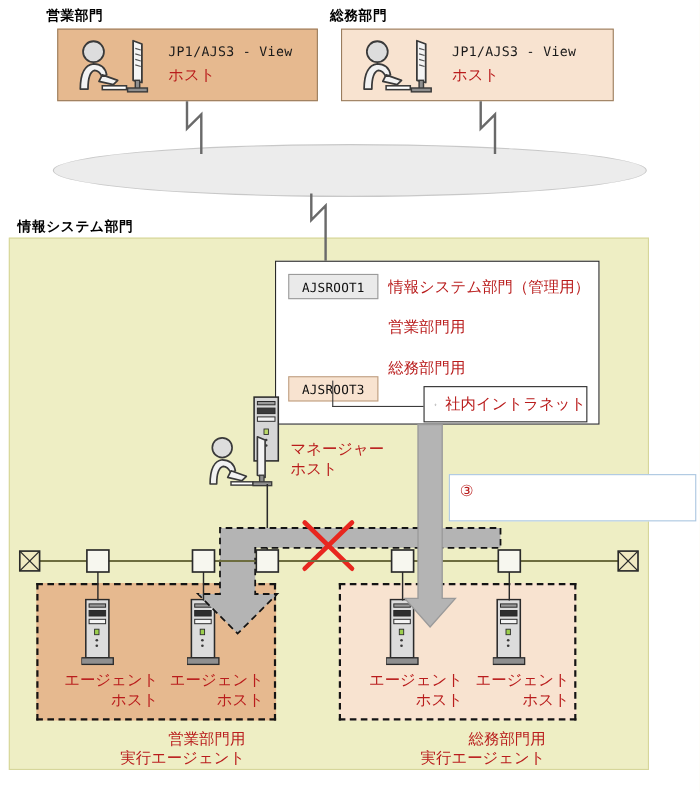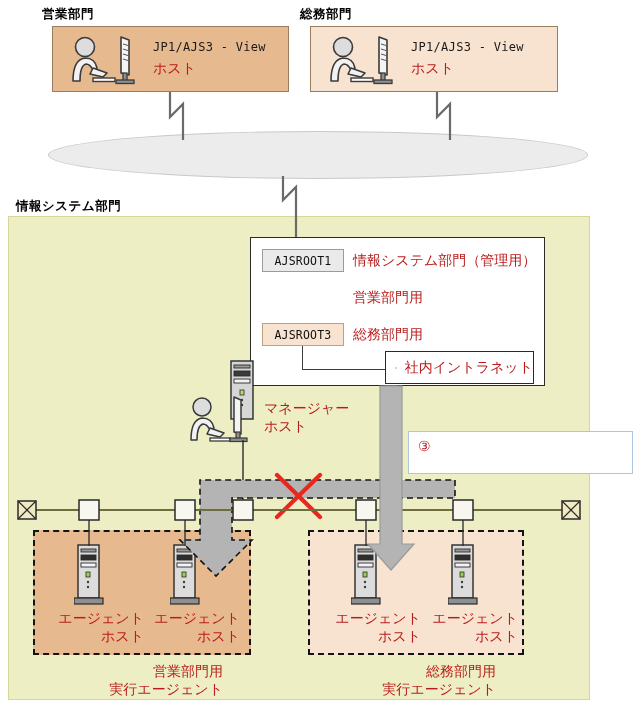--- a/index.html
+++ b/index.html
@@ -83,21 +83,21 @@
     font-family: "DejaVu Sans Mono", "Liberation Mono", monospace;
     font-size: 11.5px;
     color: #111;
     display: flex;
     align-items: center;
     justify-content: center;
     letter-spacing: 0.2px;
   }
   .chip.c-gray   { background: #eaeaea; border-color: #9b9b9b; }
   .chip.c-dark   { background: #e6b98f; border-color: #a8845f; }
-  .chip.c-light  { background: #f8e3d0; border-color: #bfa084; }
+  .chip.c-light  { background: #f8e3d0; border-color: #bfa084; margin-top: 19px; }
 
   
   .jobbox {
     background: #ffffff;
     border: 1px solid #2a2a2a;
     box-sizing: border-box;
     display: flex;
     align-items: center;
   }
 

